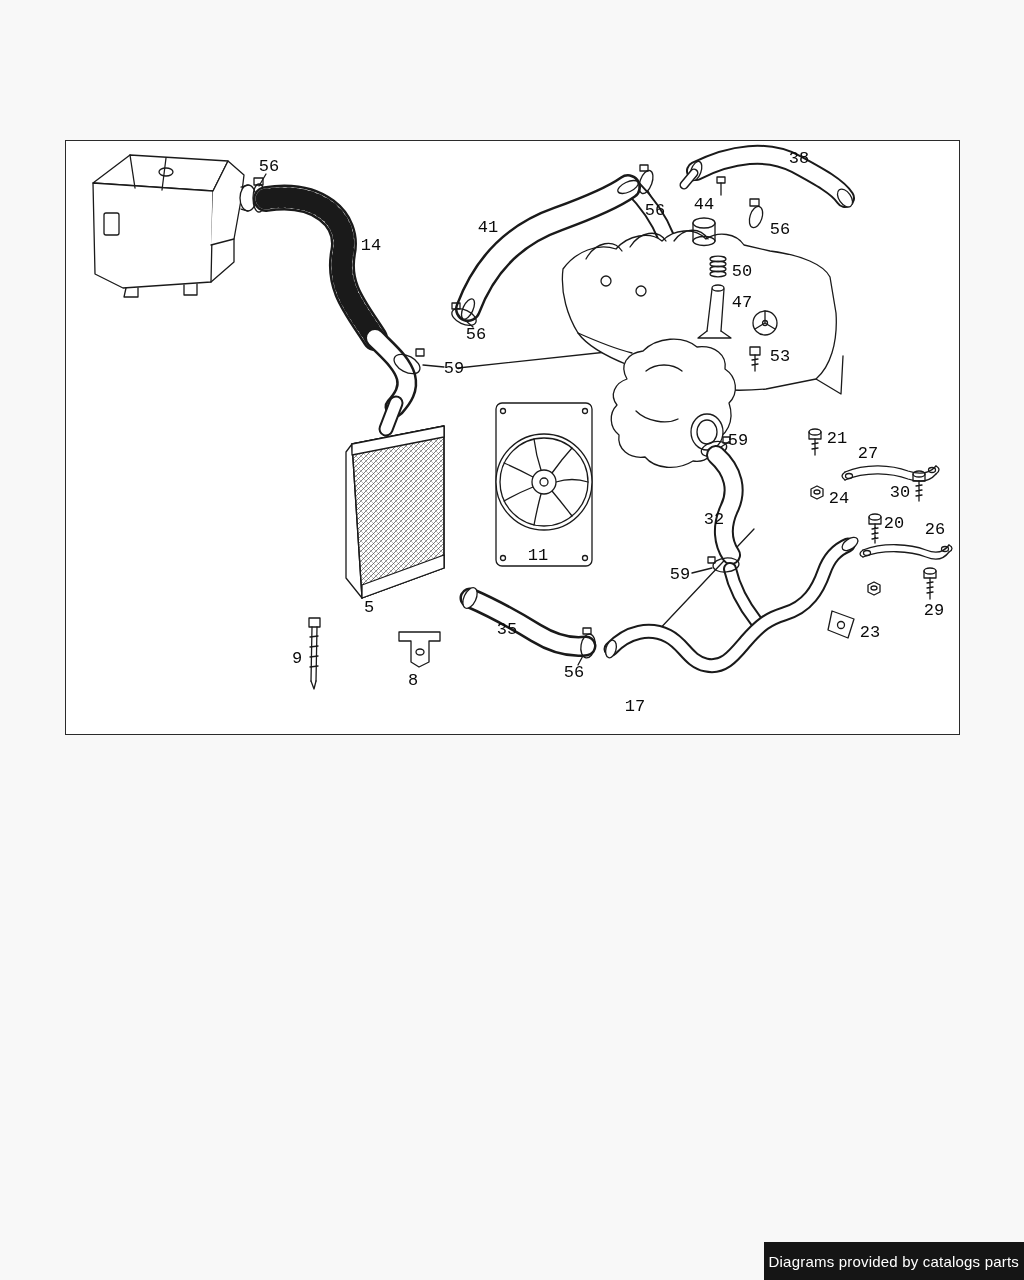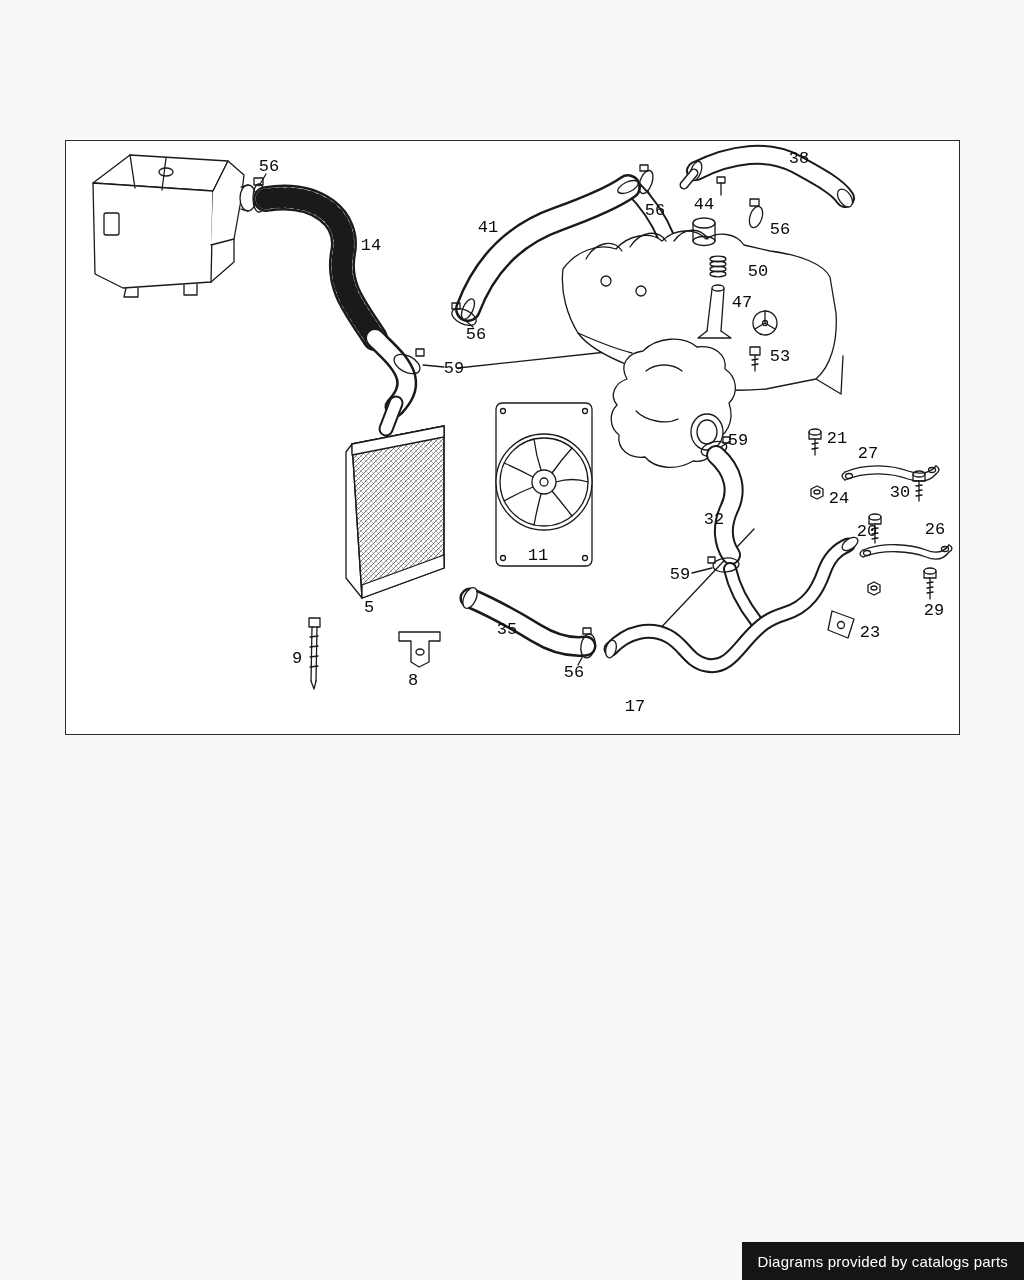--- a/index.html
+++ b/index.html
@@ -15,21 +15,21 @@
   .diagram-frame svg{position:absolute;left:0;top:0;width:100%;height:100%;}
   .labels-layer{position:absolute;left:0;top:0;width:100%;height:100%;pointer-events:none;}
   .part-label{
     position:absolute;transform:translate(-50%,-50%);
     font-size:17px;color:#0a0a0a;line-height:1;white-space:nowrap;
     font-family:Liberation Mono, monospace;
   }
   .attribution-bar{
     position:absolute;right:0;bottom:0;height:38px;
     background:#151515;color:#ffffff;
-    display:flex;align-items:center;padding:0 16px;
+    display:flex;align-items:center;padding:0 5px;
     font-family:"Liberation Sans","DejaVu Sans",sans-serif;
     font-size:15px;letter-spacing:.2px;
   }
 </style>
 </head>
 <body>
 
 <div class="diagram-frame">
 
   <svg viewBox="0 0 893 593" aria-hidden="true">
@@ -290,32 +290,32 @@
   </svg>
 
   <div class="labels-layer" id="labels">
       <span class="part-label" style="left: 203px; top: 25px;">56</span>
       <span class="part-label" style="left: 305px; top: 104px;">14</span>
       <span class="part-label" style="left: 422px; top: 86px;">41</span>
       <span class="part-label" style="left: 589px; top: 69px;">56</span>
       <span class="part-label" style="left: 638px; top: 63px;">44</span>
       <span class="part-label" style="left: 733px; top: 17px;">38</span>
       <span class="part-label" style="left: 714px; top: 88px;">56</span>
-      <span class="part-label" style="left: 692px; top: 130px;">50</span>
+      <span class="part-label" style="left: 676px; top: 130px;">50</span>
       <span class="part-label" style="left: 676px; top: 161px; text-align: center;">47</span>
       <span class="part-label" style="left: 714px; top: 215px;">53</span>
       <span class="part-label" style="left: 410px; top: 193px;">56</span>
       <span class="part-label" style="left: 388px; top: 227px;">59</span>
       <span class="part-label" style="left: 672px; top: 299px;">59</span>
       <span class="part-label" style="left: 771px; top: 297px;">21</span>
       <span class="part-label" style="left: 802px; top: 312px;">27</span>
       <span class="part-label" style="left: 834px; top: 351px;">30</span>
       <span class="part-label" style="left: 773px; top: 357px;">24</span>
       <span class="part-label" style="left: 648px; top: 378px;">32</span>
-      <span class="part-label" style="left: 801px; top: 382px; margin-top: 8px;">20</span>
+      <span class="part-label" style="left: 828px; top: 382px;">20</span>
       <span class="part-label" style="left: 869px; top: 388px;">26</span>
       <span class="part-label" style="left: 614px; top: 433px;">59</span>
       <span class="part-label" style="left: 804px; top: 491px;">23</span>
       <span class="part-label" style="left: 868px; top: 469px;">29</span>
       <span class="part-label" style="left: 460px; top: 414px; margin-left: 12px;">11</span>
       <span class="part-label" style="left: 303px; top: 466px;">5</span>
       <span class="part-label" style="left: 441px; top: 488px;">35</span>
       <span class="part-label" style="left: 231px; top: 517px;">9</span>
       <span class="part-label" style="left: 347px; top: 539px;">8</span>
       <span class="part-label" style="left: 508px; top: 531px;">56</span>

